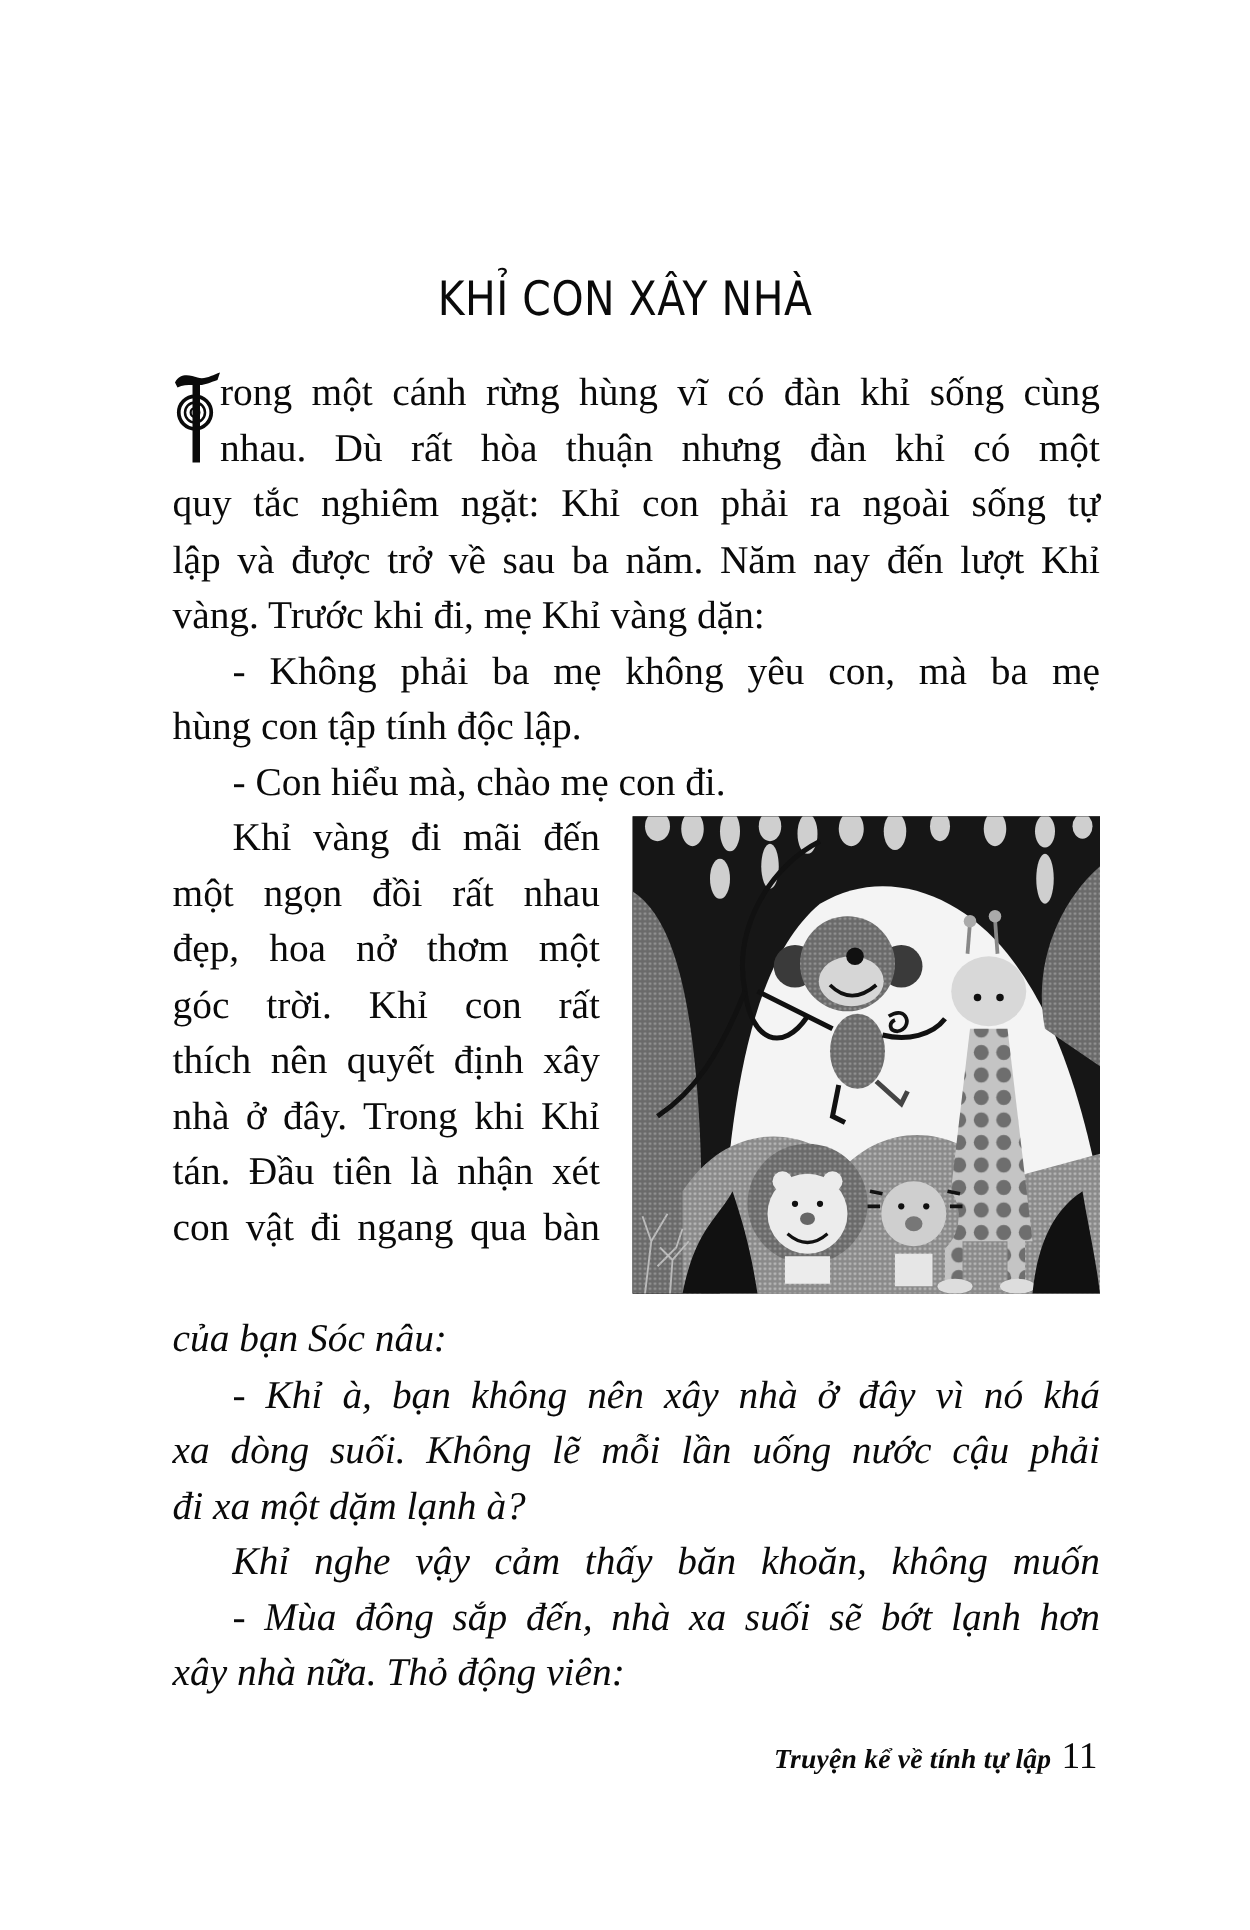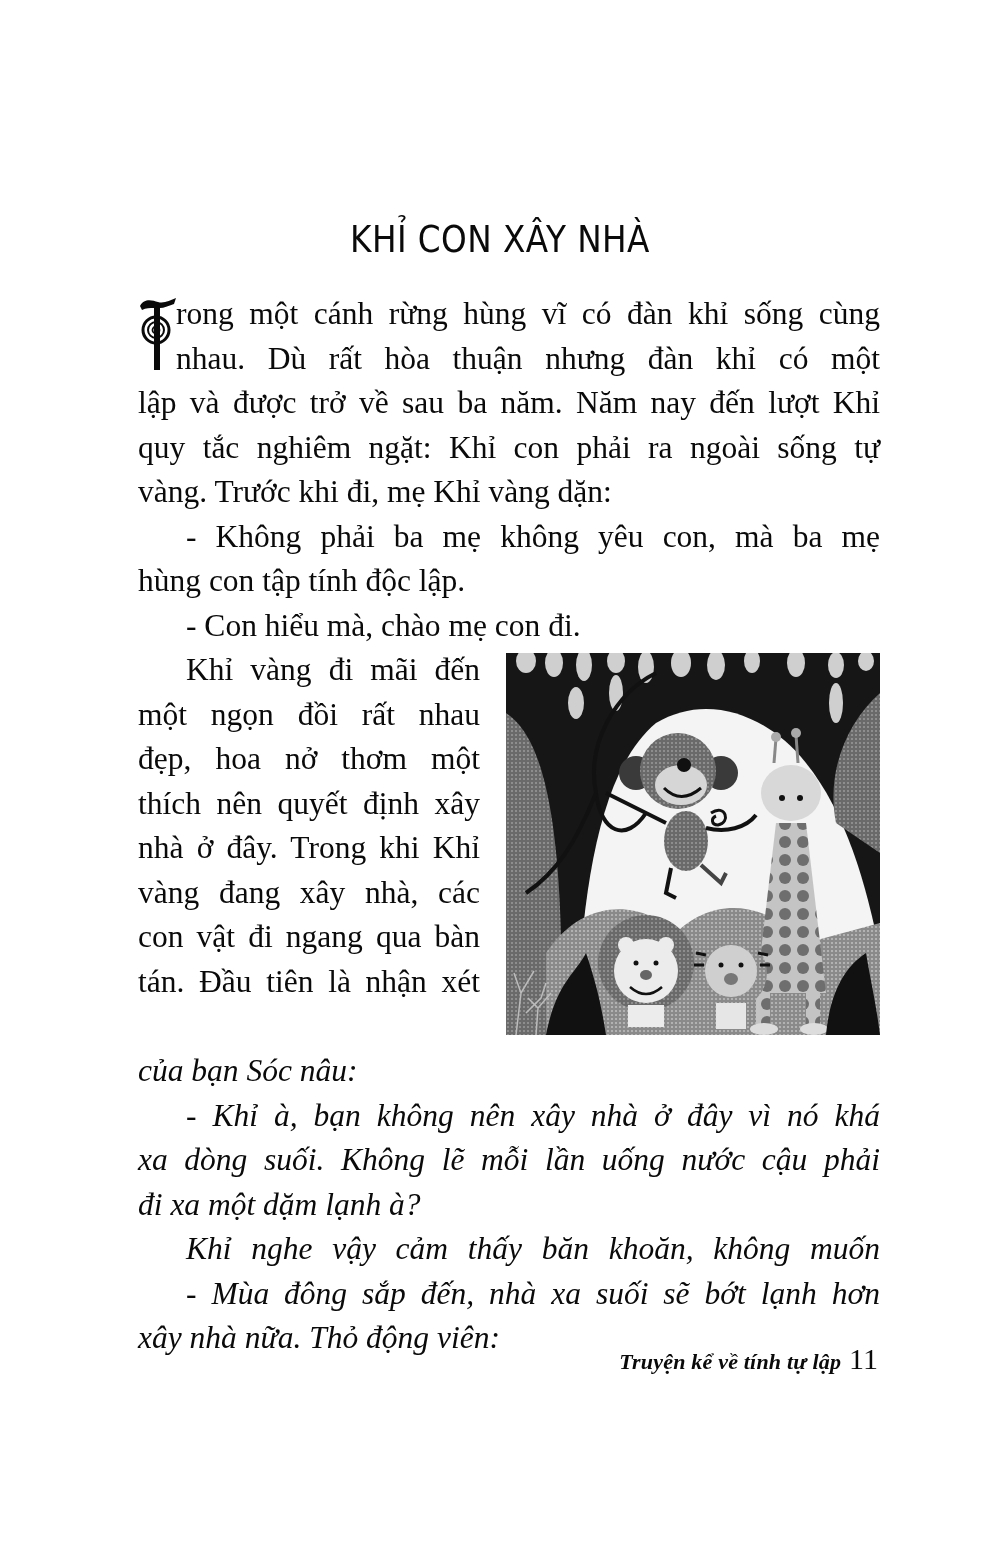--- a/index.html
+++ b/index.html
@@ -65,21 +65,21 @@
       position: absolute;
       left: 506px;
       top: 653px;
       width: 374px;
       height: 382px;
       background: #1a1a1a;
       overflow: hidden;
     }
     .footer {
       position: absolute;
-      top: 1342px;
+      top: 1388px;
       right: 122px;
       font-family: "Liberation Serif", "DejaVu Serif", serif;
       white-space: nowrap;
     }
     .footer-title {
       font-style: italic;
       font-weight: bold;
       font-size: 22px;
       letter-spacing: 0.2px;
     }
@@ -98,37 +98,37 @@
     <path d="M2 10 C6 2, 14 4, 20 6 C26 8, 32 4, 38 2 L36 8 C30 10, 26 12, 22 12 L22 74 L16 74 L16 12 C12 12, 8 12, 4 14 Z" fill="#0a0a0a"></path>
     <circle cx="18" cy="34" r="13" fill="none" stroke="#0a0a0a" stroke-width="3"></circle>
     <circle cx="18" cy="34" r="8" fill="none" stroke="#0a0a0a" stroke-width="2"></circle>
     <circle cx="18" cy="34" r="3.5" fill="none" stroke="#0a0a0a" stroke-width="1.8"></circle>
   </svg>
 </div>
 
 <div class="body-text" style="top: 292px;">
   <span class="line dropcap-line">rong một cánh rừng hùng vĩ có đàn khỉ sống cùng</span>
   <span class="line dropcap-line">nhau. Dù rất hòa thuận nhưng đàn khỉ có một</span>
+  <span class="line">quy tắc nghiêm ngặt: Khỉ con phải ra ngoài sống tự</span>
   <span class="line">lập và được trở về sau ba năm. Năm nay đến lượt Khỉ</span>
-  <span class="line">quy tắc nghiêm ngặt: Khỉ con phải ra ngoài sống tự</span>
   <span class="line last">vàng. Trước khi đi, mẹ Khỉ vàng dặn:</span>
   <span class="line indent">- Không phải ba mẹ không yêu con, mà ba mẹ</span>
   <span class="line last">hùng con tập tính độc lập.</span>
   <span class="line last indent">- Con hiểu mà, chào mẹ con đi.</span>
 </div>
 
 <div class="col-narrow" style="top: 648px;">
   <span class="line indent">Khỉ vàng đi mãi đến</span>
   <span class="line">một ngọn đồi rất nhau</span>
   <span class="line">đẹp, hoa nở thơm một</span>
+  <span class="line">góc trời. Khỉ con rất</span>
   <span class="line">thích nên quyết định xây</span>
   <span class="line">nhà ở đây. Trong khi Khỉ</span>
-  <span class="line">vàng đang xây nhà, các</span>
+  <span class="line">tán. Đầu tiên là nhận xét</span>
   <span class="line">con vật đi ngang qua bàn</span>
-  <span class="line">tán. Đầu tiên là nhận xét</span>
 </div>
 
 <div class="illustration">
   <svg width="374" height="382" viewBox="0 0 374 382">
     <defs>
       <pattern id="dots" width="4" height="4" patternUnits="userSpaceOnUse">
         <rect width="4" height="4" fill="#6a6a6a"></rect>
         <circle cx="2" cy="2" r="1" fill="#9a9a9a"></circle>
       </pattern>
       <pattern id="dots2" width="4" height="4" patternUnits="userSpaceOnUse">

